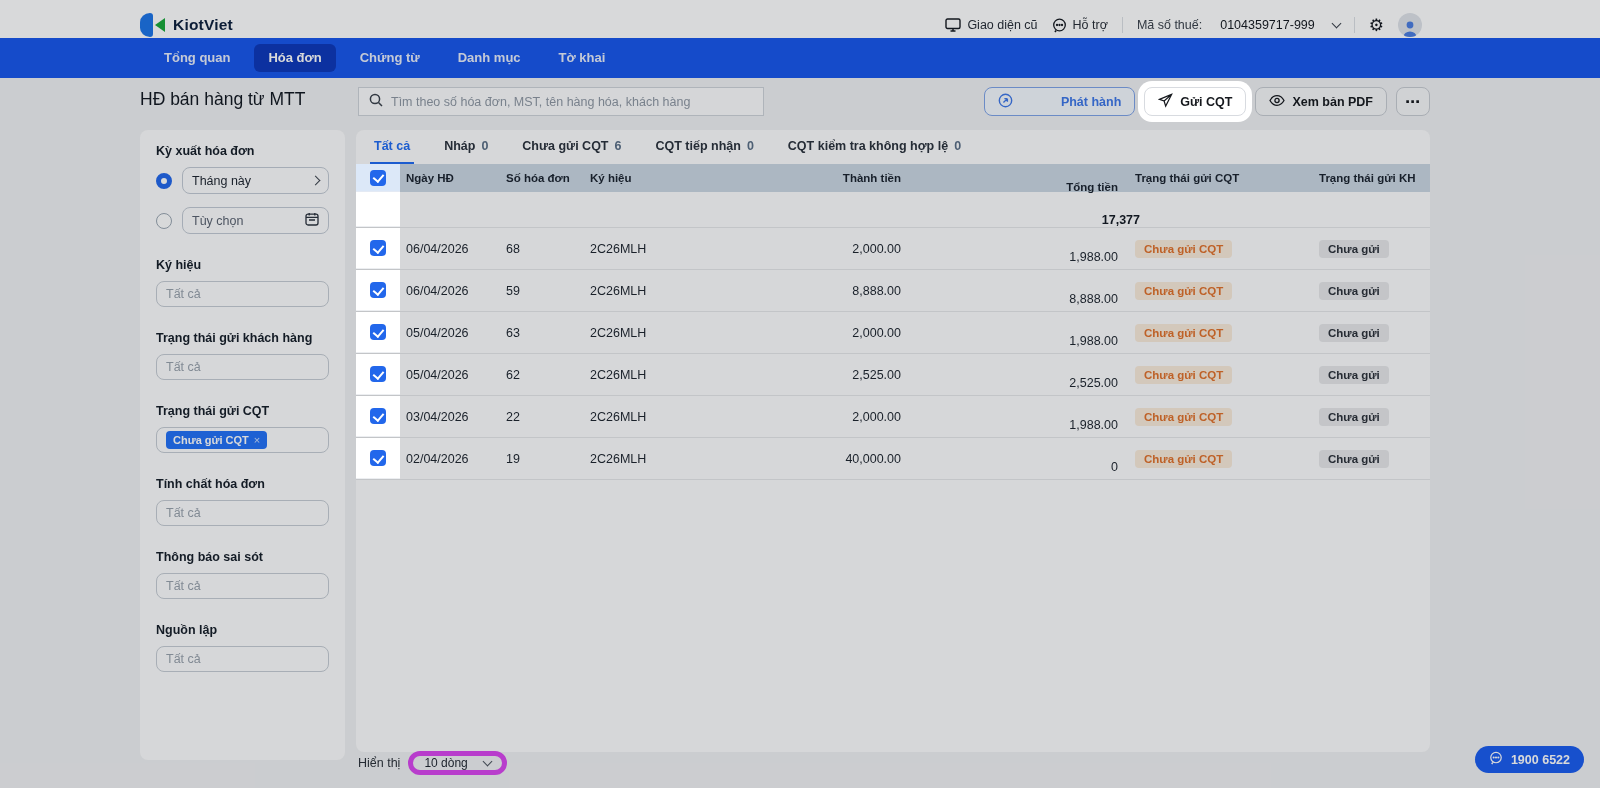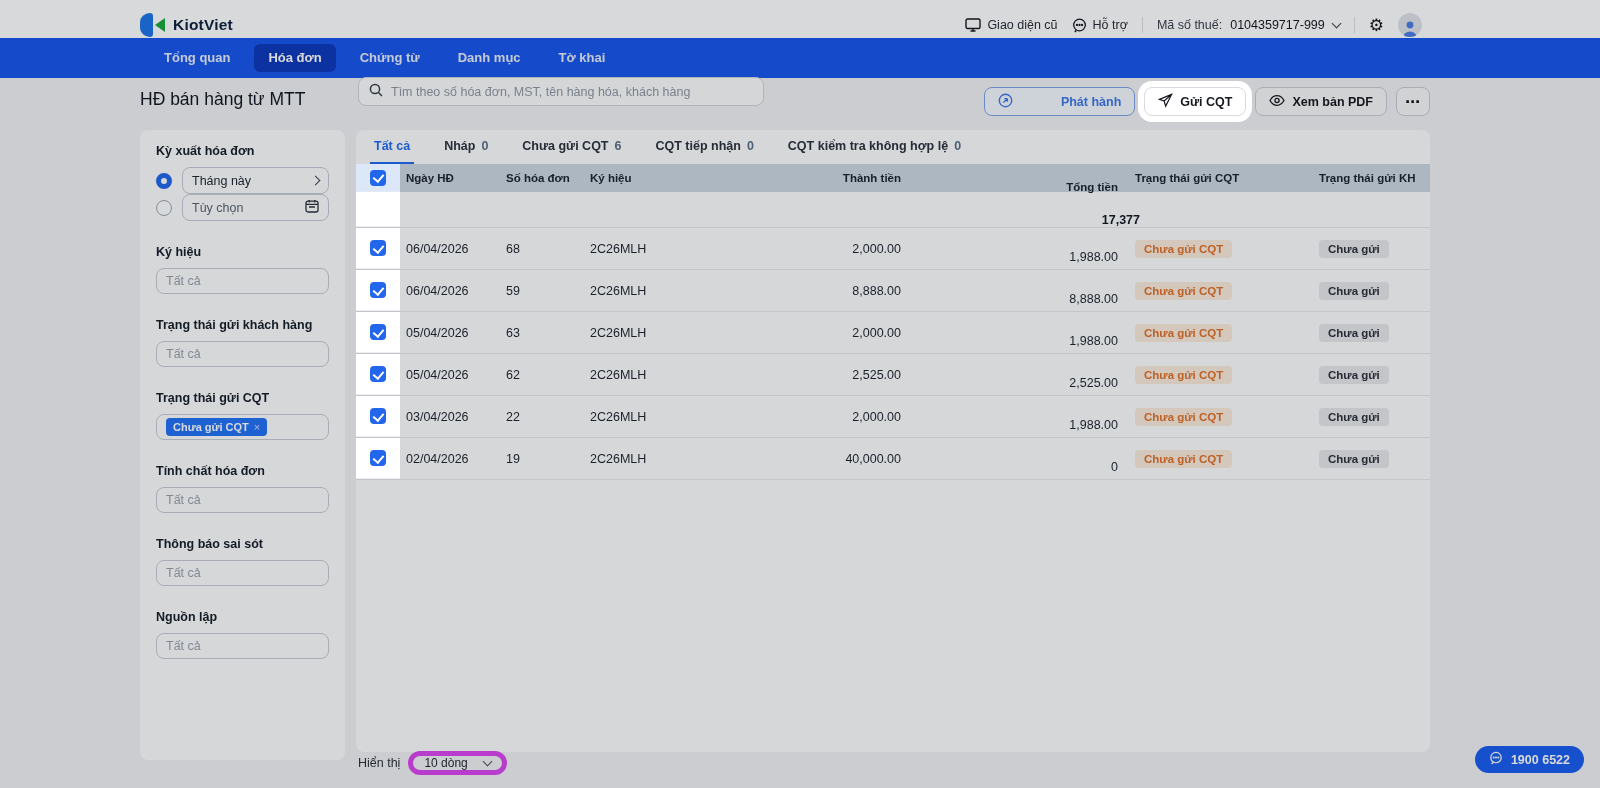--- a/index.html
+++ b/index.html
@@ -12,56 +12,56 @@
             display:flex; align-items:center; justify-content:space-between; padding:12px 178px 0 140px; }
   .logo { display:flex; align-items:center; gap:7px; cursor:pointer; }
   .logo-mark { position:relative; width:26px; height:24px; }
   .logo-blue { position:absolute; left:0; top:0; width:13px; height:24px; background:#1c74e8; border-radius:13px 4px 4px 13px / 12px 4px 4px 12px; }
   .logo-green { position:absolute; left:15px; top:5px; width:0; height:0; border-top:7px solid transparent; border-bottom:7px solid transparent; border-right:10px solid #18a93a; }
   .logo-text { font-size:15.5px; font-weight:800; color:#0c1f3c; letter-spacing:.2px; }
   .topbar-right { display:flex; align-items:center; gap:14px; font-size:12.5px; color:#272d36; }
   .topbar-item { display:flex; align-items:center; gap:6px; cursor:pointer; }
   .topbar-item svg { display:block; }
   .vdiv { width:1px; height:16px; background:#dcdfe4; }
-  .tax { display:flex; align-items:center; gap:8px; cursor:pointer; }
+  .tax { display:flex; align-items:center; gap:18px; cursor:pointer; }
   .tax .lbl { color:#3a414b; }
   .tax .val { color:#14181f; }
   .chev-down { width:7px; height:7px; border-right:1.6px solid #3a414b; border-bottom:1.6px solid #3a414b; transform:rotate(45deg); margin-top:-3px; }
   .gear { font-size:17px; line-height:1; color:#14181f; cursor:pointer; }
   .avatar { width:24px; height:24px; border-radius:50%; background:#dfe3e9; display:flex; align-items:flex-end; justify-content:center; overflow:hidden; cursor:pointer; }
 
   
   .navbar { position:absolute; left:0; top:38px; width:1600px; height:40px; background:var(--nav-blue,#1756EC);
             display:flex; align-items:center; gap:10px; padding-left:150px; }
   .nav-item { height:28px; line-height:28px; padding:0 14px; border-radius:6px; color:#e8edfb;
               font-size:13px; font-weight:700; cursor:pointer; }
   .nav-item.active { background:var(--nav-active,#0D37BA); color:#ffffff; }
 
   
   .page-title { position:absolute; left:140px; top:89px; font-size:17.5px; font-weight:400; color:#10161f; }
-  .searchbox { position:absolute; left:358px; top:77px; width:406px; height:29px; border:1px solid #cfd3d9;
-               border-radius:8px; background:#fcfcfd; display:flex; align-items:center; padding:0 10px; gap:8px; }
+  .searchbox { position:absolute; left:358px; top:87px; width:406px; height:29px; border:1px solid #cfd3d9;
+               border-radius:0; background:#fcfcfd; display:flex; align-items:center; padding:0 10px; gap:8px; }
   .searchbox input { border:none; outline:none; background:transparent; flex:1; font-size:12.5px; color:#1c232e;
                      font-family:inherit; }
   .searchbox input::placeholder { color:#8e97a3; }
   .actions { position:absolute; right:170px; top:87px; display:flex; align-items:center; gap:9px; }
   .btn { height:29px; display:flex; align-items:center; gap:7px; padding:0 13px; border-radius:8px;
          font-size:12.5px; font-weight:700; cursor:pointer; white-space:nowrap; }
   .btn-publish { color:#3D77E8; border:1px solid #7ea3e8; background:#f4f8fe;gap:48px; }
   .btn-sendcqt { position:relative; z-index:60; color:#15181d; border:1px solid #d8dbe0; background:#ffffff;
                  box-shadow:0 0 0 6px #ffffff; }
   .btn-pdf { color:#15181d; border:1px solid #c8ccd2; background:#f6f7f8; }
   .btn-more { width:34px; justify-content:center; color:#15181d; border:1px solid #c8ccd2; background:#f6f7f8;
               font-size:15px; letter-spacing:1px; padding:0; }
 
   
   .sidebar { position:absolute; left:140px; top:130px; width:205px; height:630px; background:#fdfdfe;
              border-radius:8px; padding:14px 16px; }
   .f-label { font-size:12.5px; font-weight:700; color:#151d28; margin-bottom:9px; }
-  .period-option { display:flex; align-items:center; gap:10px; cursor:pointer; }
+  .period-option { display:flex; align-items:center; gap:10px; margin-bottom:13px; cursor:pointer; }
   .radio { width:16px; height:16px; border-radius:50%; border:1.5px solid #9aa5b1; background:#fff; flex:0 0 auto; }
   .period-option.active .radio { border:5px solid var(--checkbox-blue,#2267EB); }
   .period-btn { flex:1; height:27px; border:1px solid #c3cad4; border-radius:8px; display:flex; align-items:center;
                 justify-content:space-between; padding:0 9px; font-size:12.5px; color:#1c232e; background:transparent; }
   .chev-right { width:7px; height:7px; border-right:1.8px solid #3c4document0; border-right:1.8px solid #3c434d; border-bottom:1.8px solid #3c434d; transform:rotate(-45deg); }
   .filter-group { margin-top:24px; }
   .filter-input { height:26px; border:1px solid #c6ccd4; border-radius:8px; display:flex; align-items:center;
                   padding:0 9px; font-size:12.5px; color:#98a1ac; cursor:pointer; }
   .filter-input .tagwrap { display:flex; align-items:center; }
   .tag { display:inline-flex; align-items:center; gap:5px; height:18px; padding:0 7px; border-radius:4px;

